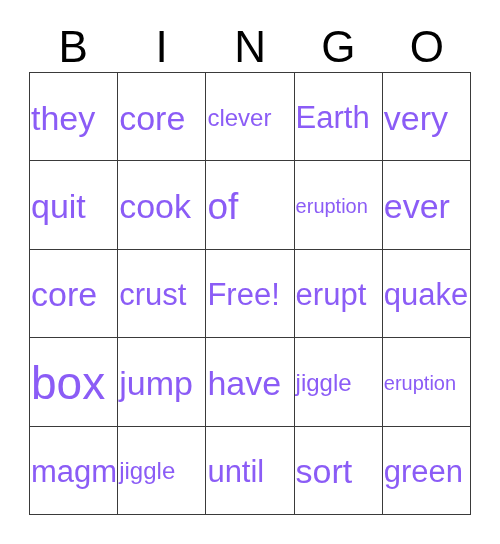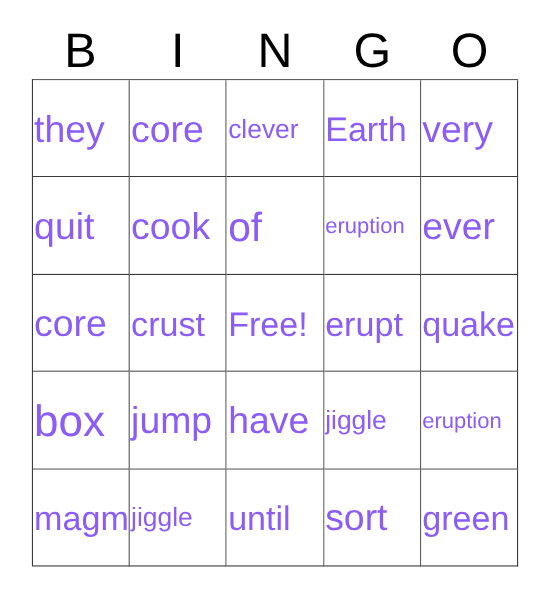--- a/index.html
+++ b/index.html
@@ -81,21 +81,21 @@
     line-height: 1.0;
     color: #8b5cf6;
     padding: 0 1px;
     box-sizing: border-box;
     position: relative;
     top: 1px;
   }
 
   
   .len-2 { font-size: 37px; }
-  .len-3 { font-size: 40px; }
+  .len-3 { font-size: 46px; }
   .len-4 { font-size: 34px; }
   .len-5 { font-size: 31px; }
   .len-6 { font-size: 24px; }
   .len-7 { font-size: 20px; }
   .len-8 { font-size: 20px; }
 </style>
 </head>
 <body>
 
 <div id="bingo-card">

